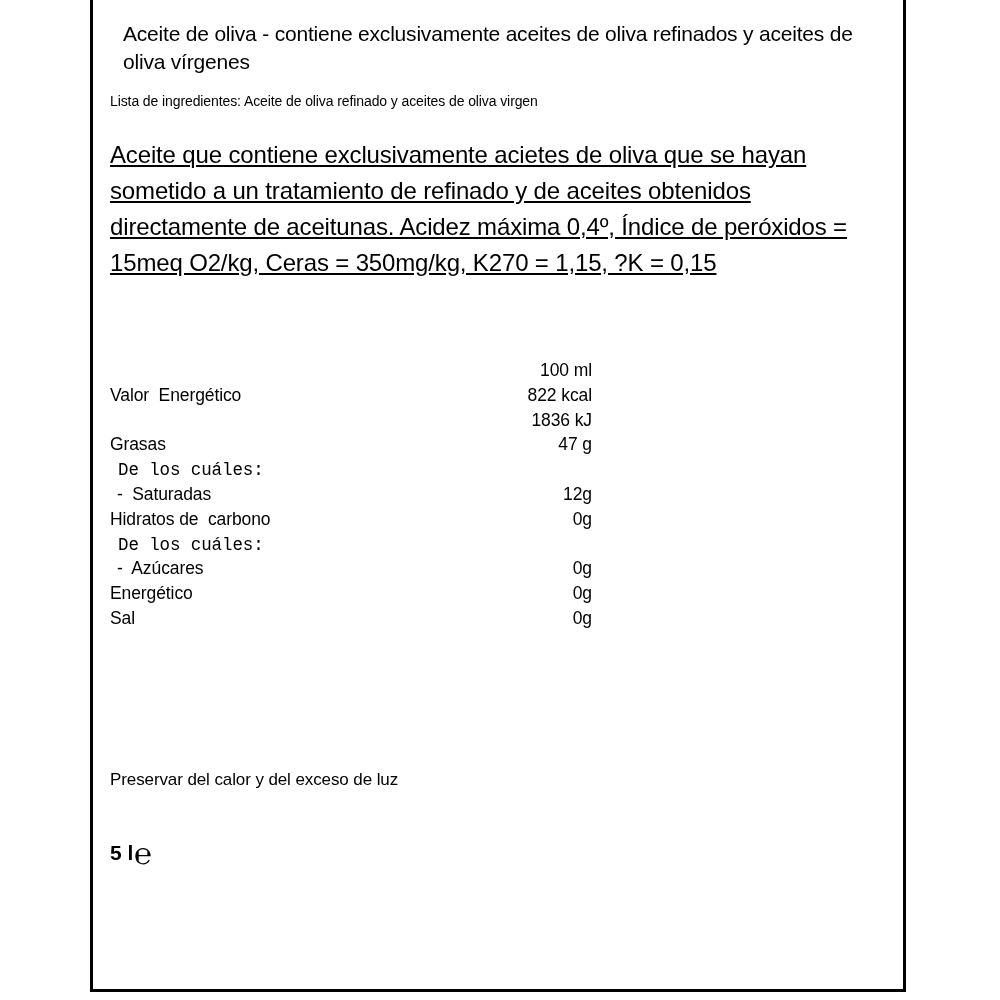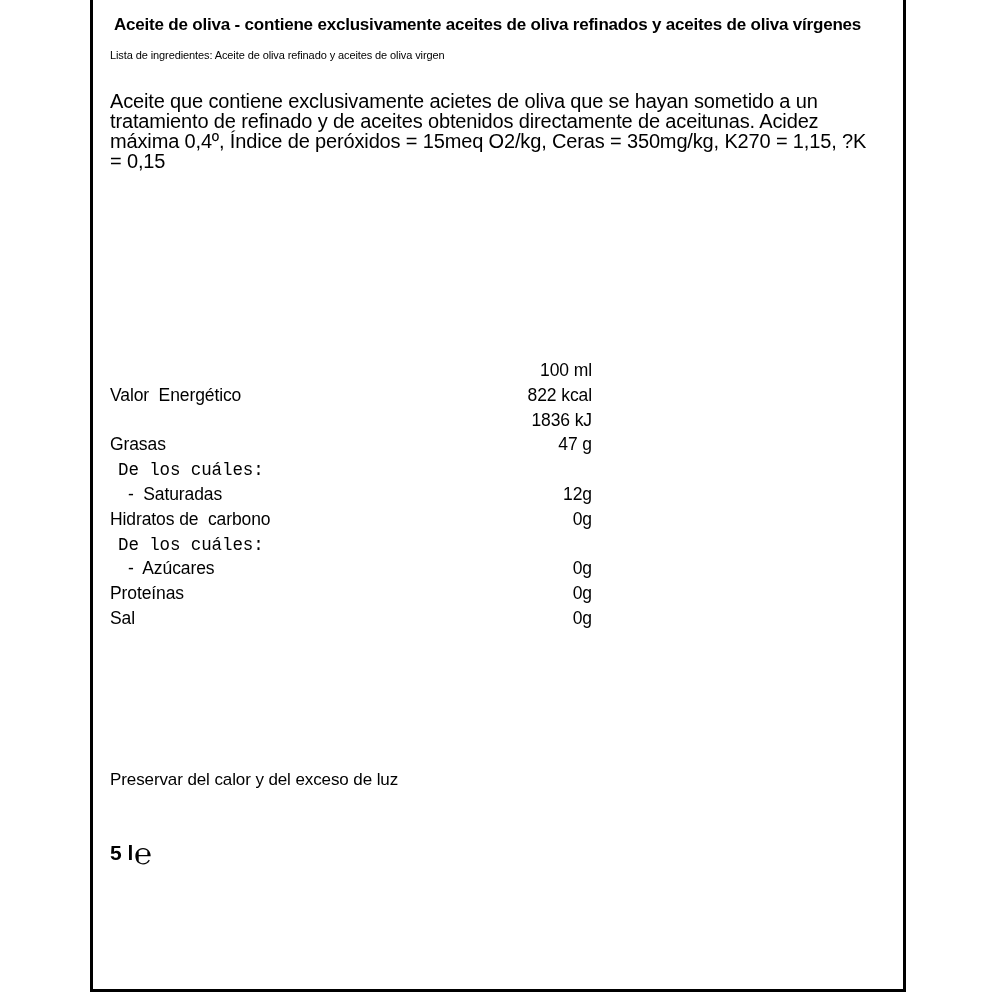--- a/index.html
+++ b/index.html
@@ -31,41 +31,42 @@
   #label-inner {
     position: absolute;
     left: 17px;
     top: 8px;
     right: 10px;
     bottom: 0;
   }
 
   
   .product-title {
-    font-size: 17px;
-    font-weight: bold;
+    font-size: 21px;
+    font-weight: normal;
     line-height: 28px;
     letter-spacing: -0.2px;
-    margin: 4px;
+    margin: 13px;
     width: 770px;
   }
   .ingredients-line {
-    font-size: 11px;
+    font-size: 14px;
     line-height: 24px;
     margin: 4px 0 0 0;
     letter-spacing: -0.1px;
   }
 
   
   .description {
-    font-size: 20px;
-    line-height: 20px;
+    font-size: 24px;
+    line-height: 36px;
     margin: 24px 0 0 0;
     width: 772px;
     letter-spacing: -0.15px;
+    text-decoration: underline;
   }
 
   
   #nutrition-table {
     position: absolute;
     left: 0px;
     top: 351px;
     width: 482px;
     font-size: 17.5px;
     line-height: 24.8px;
@@ -81,21 +82,21 @@
     text-align: right;
   }
   .nutri-value {
     position: absolute;
     right: 0;
     top: 0;
     text-align: center;
     white-space: pre;
   }
   .indent1 { padding-left: 8px; font-family: Liberation Mono, monospace; }
-  .indent2 { padding-left: 7px; margin-left: 11px; }
+  .indent2 { padding-left: 7px; }
 
   
   #storage-line {
     position: absolute;
     left: 0px;
     top: 761px;
     font-size: 17px;
     line-height: 24px;
     letter-spacing: -0.1px;
   }
@@ -149,21 +150,21 @@
       </div>
       <div id="nutrition-rows">
           <div class="nutri-row"><span class="nutri-label">Valor  Energético</span><span class="nutri-value">822 kcal</span></div>
           <div class="nutri-row"><span class="nutri-label"></span><span class="nutri-value">1836 kJ</span></div>
           <div class="nutri-row"><span class="nutri-label">Grasas</span><span class="nutri-value">47 g</span></div>
           <div class="nutri-row"><span class="nutri-label indent1">De los cuáles:</span><span class="nutri-value"></span></div>
           <div class="nutri-row"><span class="nutri-label indent2">-  Saturadas</span><span class="nutri-value">12g</span></div>
           <div class="nutri-row"><span class="nutri-label">Hidratos de  carbono</span><span class="nutri-value">0g</span></div>
           <div class="nutri-row"><span class="nutri-label indent1">De los cuáles:</span><span class="nutri-value"></span></div>
           <div class="nutri-row"><span class="nutri-label indent2">-  Azúcares</span><span class="nutri-value">0g</span></div>
-          <div class="nutri-row"><span class="nutri-label">Proteínas</span><span class="nutri-value">0g</span></div>
+          <div class="nutri-row"><span class="nutri-label">Energético</span><span class="nutri-value">0g</span></div>
           <div class="nutri-row"><span class="nutri-label">Sal</span><span class="nutri-value">0g</span></div>
         </div>
     </div>
 
     <div id="storage-line">Preservar del calor y del exceso de luz</div>
 
     <div id="quantity-line">
       <span>5 l</span><span class="e-mark">℮</span>
     </div>
 

